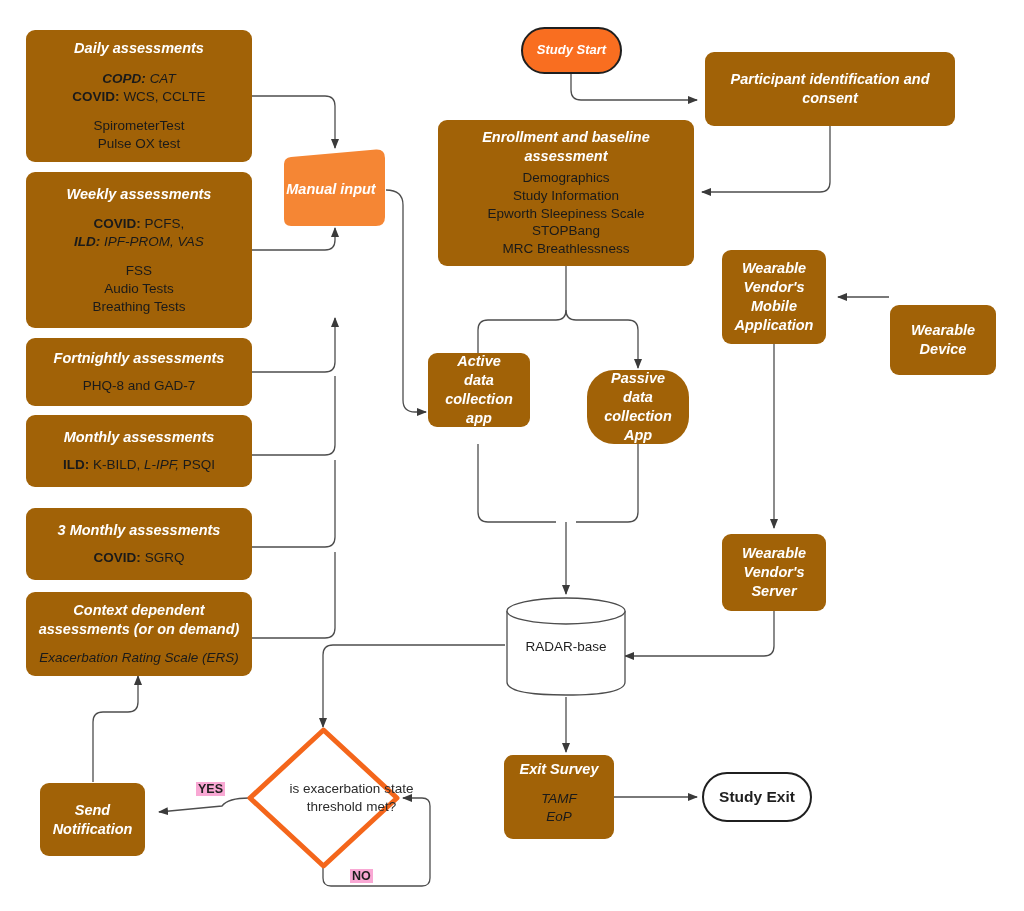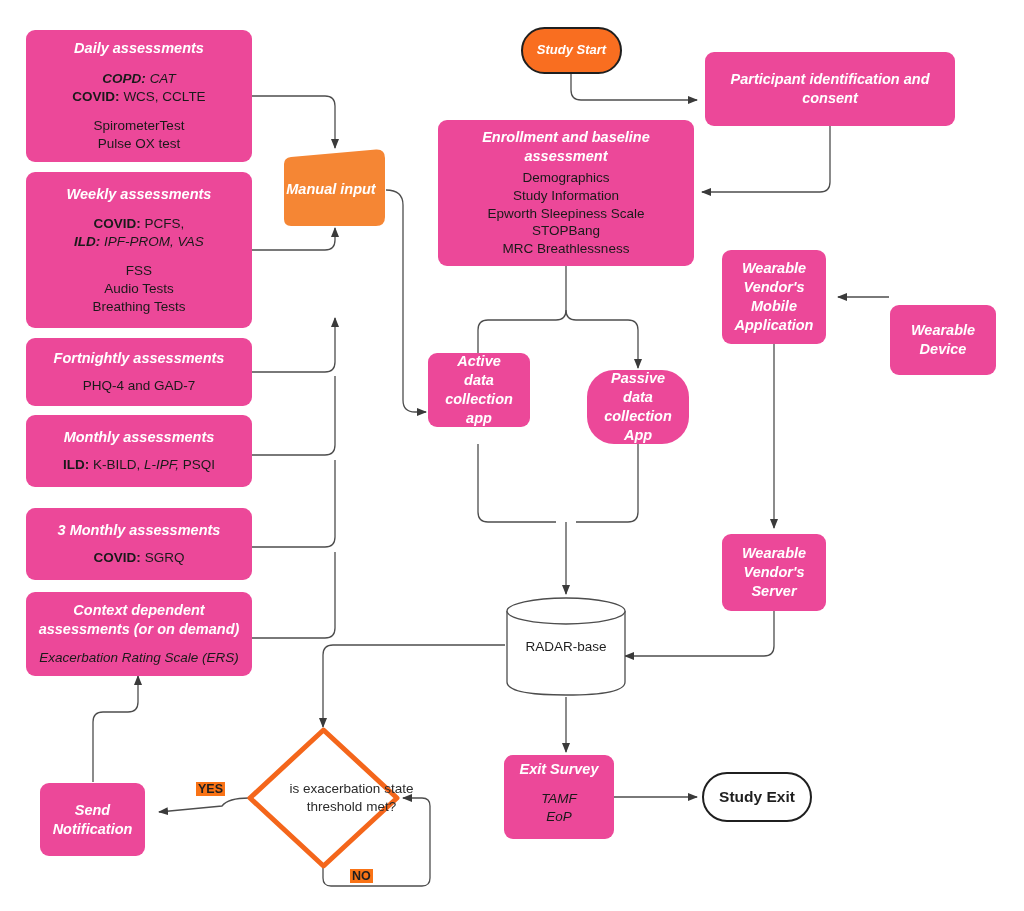--- a/index.html
+++ b/index.html
@@ -27,21 +27,21 @@
     box-sizing: border-box;
     display: flex;
     flex-direction: column;
     align-items: center;
     justify-content: center;
     text-align: center;
     line-height: 1.28;
   }
   
   .box {
-    background: #ec4899;
+    background: #a16207;
     border-radius: 9px;
     color: #ffffff;
   }
   .hdr {
     font-weight: bold;
     font-style: italic;
     color: #ffffff;
     font-size: 14.5px;
     line-height: 1.3;
   }
@@ -127,21 +127,21 @@
     font-size: 13.5px;
     color: #2b2b2b;
     line-height: 1.3;
     text-align: center;
   }
   .edge-label {
     position: absolute;
     font-size: 12.5px;
     font-weight: bold;
     color: #1f1f1f;
-    background: #f97316;
+    background: #f9a8d4;
     padding: 0 2px;
   }
 </style>
 </head>
 <body>
 
 <div id="canvas">
 
   <svg id="wires" viewBox="0 0 1024 911">
     <defs>
@@ -219,21 +219,21 @@
       <div style="height:11px;"></div>
       <div>FSS</div>
       <div>Audio Tests</div>
       <div>Breathing Tests</div>
     </div>
   </div>
 
   <div class="node box" style="left:26px; top:338px; width:226px; height:68px; padding:6px 10px;">
     <div class="hdr">Fortnightly assessments</div>
     <div style="height:9px;"></div>
-    <div class="body">PHQ-4 and GAD-7</div>
+    <div class="body">PHQ-8 and GAD-7</div>
   </div>
 
   <div class="node box" style="left:26px; top:415px; width:226px; height:72px; padding:6px 10px;">
     <div class="hdr">Monthly assessments</div>
     <div style="height:9px;"></div>
     <div class="body"><b>ILD:</b> <span>K-BILD,</span> <i>L-IPF,</i> <span>PSQI</span></div>
   </div>
 
   <div class="node box" style="left:26px; top:508px; width:226px; height:72px; padding:6px 10px;">
     <div class="hdr">3 Monthly assessments</div>

